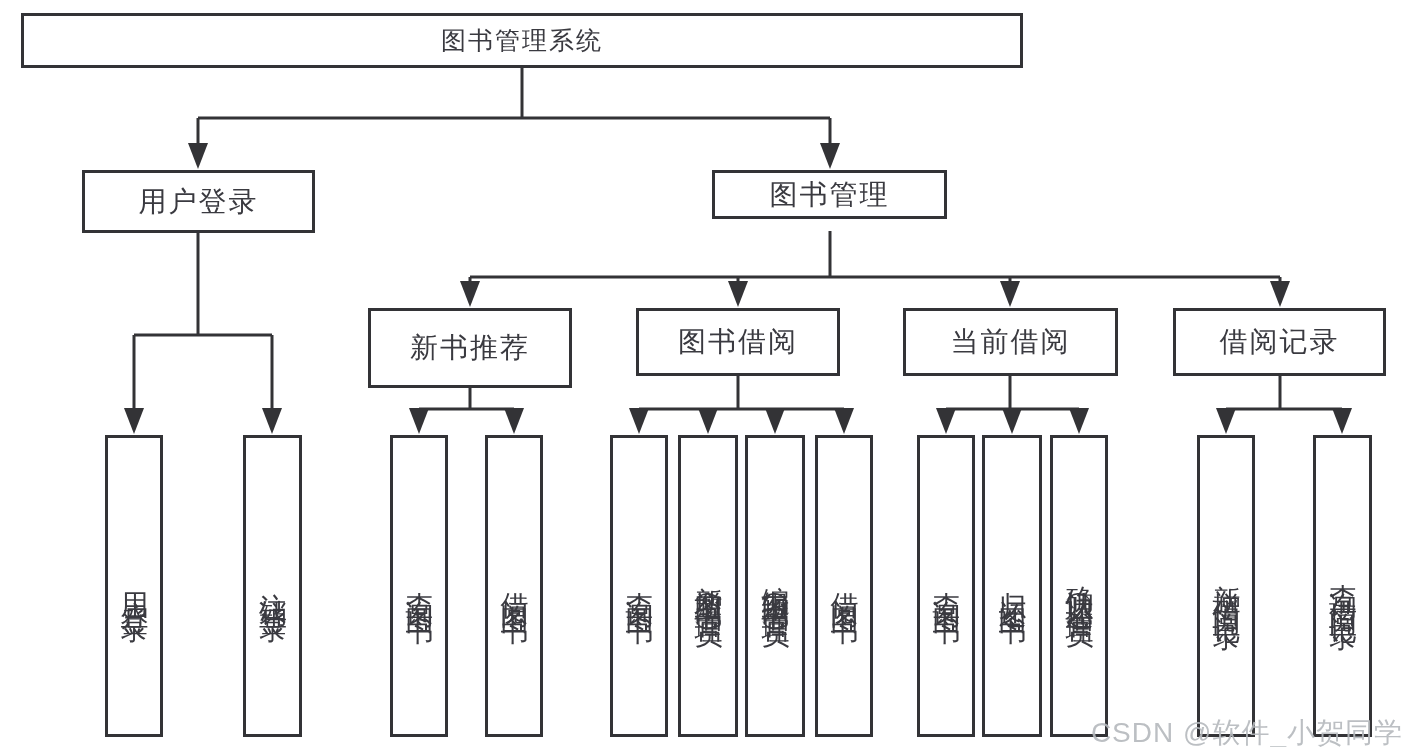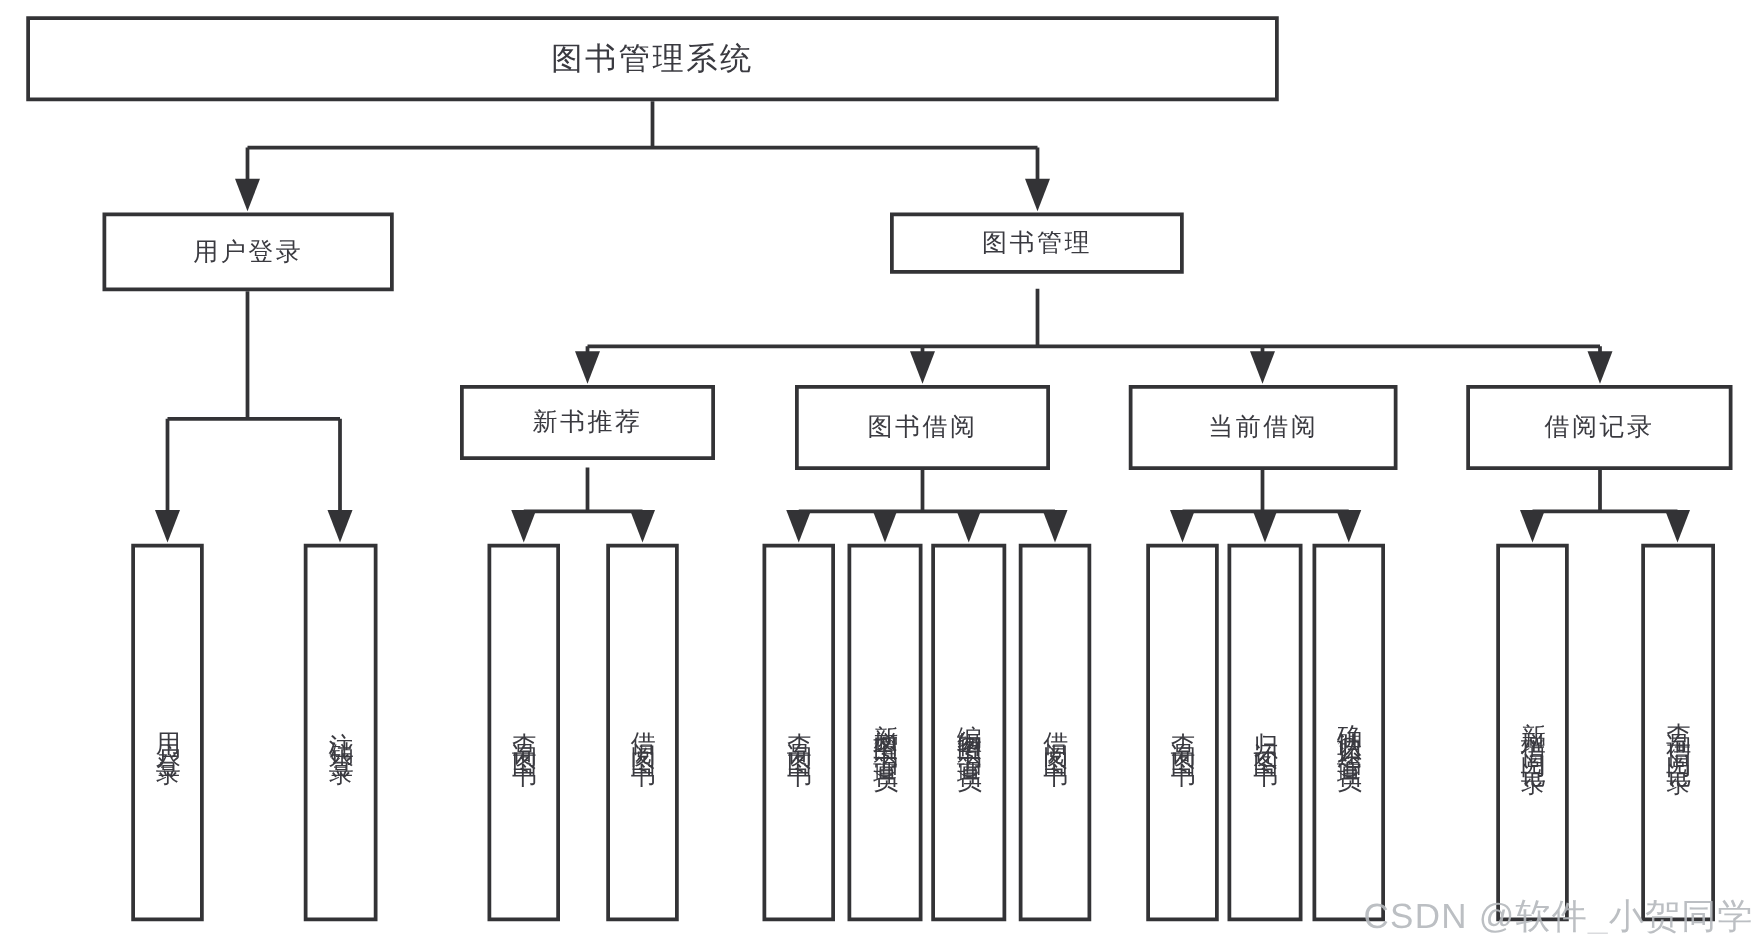--- a/index.html
+++ b/index.html
@@ -22,21 +22,21 @@
   }
   .cline{stroke:var(--line);stroke-width:3;fill:none;}
   .ahead{fill:var(--line);stroke:none;}
   .box{
     position:absolute;
     box-sizing:border-box;
     border:3px solid var(--line);
     background:#ffffff;
     display:flex;align-items:center;justify-content:center;
     color:var(--text);
-    font-size:20px;
+    font-size:28px;
     line-height:1;
   }
   .hbox span{letter-spacing:2px;white-space:nowrap;}
   .root-box{font-size:25px;}
   .vbox span{
     writing-mode:vertical-rl;
     text-orientation:mixed;
     letter-spacing:8px;
     white-space:nowrap;
   }
@@ -115,32 +115,32 @@
     </g>
 
     <g>
       <line class="cline" x1="1280" y1="374" x2="1280" y2="409"></line>
       <line class="cline" x1="1226" y1="409" x2="1342" y2="409"></line>
       <path class="ahead" d="M1216 408 L1236 408 L1226 434 Z"></path>
       <path class="ahead" d="M1332 408 L1352 408 L1342 434 Z"></path>
     </g>
   </svg>
 
-  <div class="box hbox root-box" style="left:21px;top:13px;width:1002px;height:68px;">
+  <div class="box hbox root-box" style="left:21px;top:13px;width:1002px;height:55px;">
     <span>图书管理系统</span>
   </div>
 
   <div class="box hbox" style="left:82px;top:170px;width:233px;height:63px;">
     <span>用户登录</span>
   </div>
   <div class="box hbox" style="left:712px;top:170px;width:235px;height:49px;">
     <span>图书管理</span>
   </div>
 
-  <div class="box hbox" style="left:368px;top:308px;width:204px;height:60px;">
+  <div class="box hbox" style="left:368px;top:308px;width:204px;height:80px;">
     <span>新书推荐</span>
   </div>
   <div class="box hbox" style="left:636px;top:308px;width:204px;height:68px;">
     <span>图书借阅</span>
   </div>
   <div class="box hbox" style="left:903px;top:308px;width:215px;height:68px;">
     <span>当前借阅</span>
   </div>
   <div class="box hbox" style="left:1173px;top:308px;width:213px;height:68px;">
     <span>借阅记录</span>

